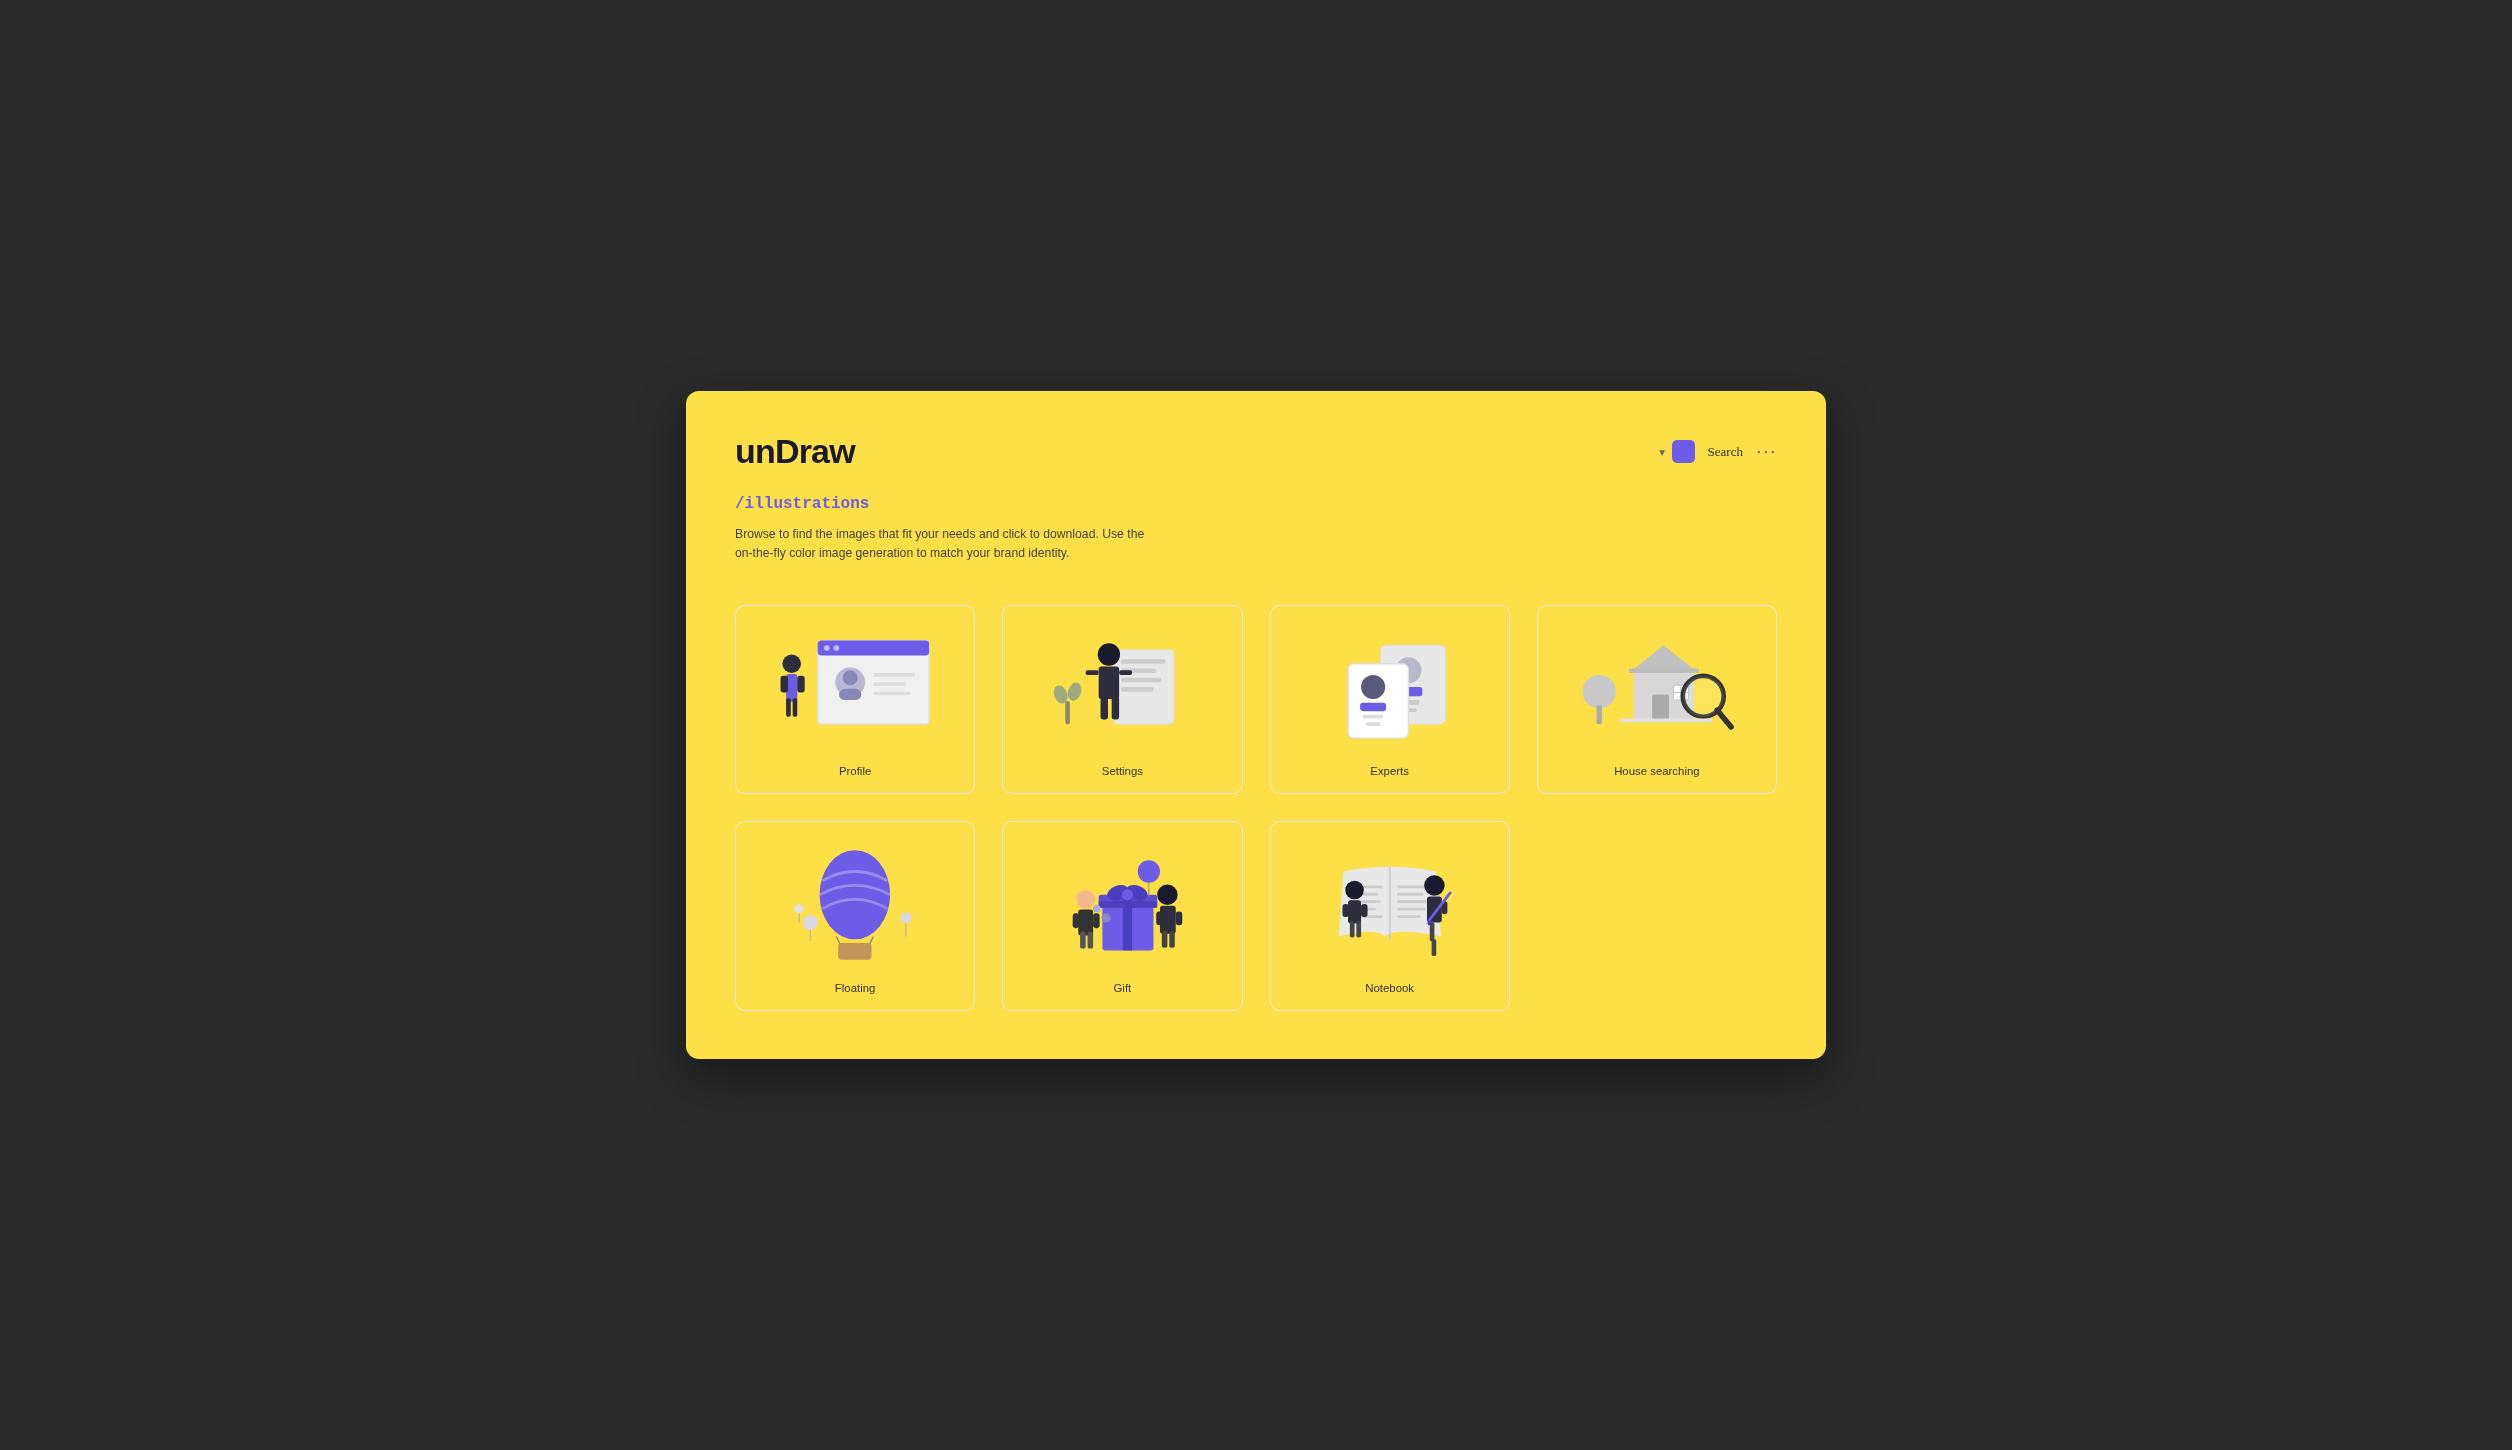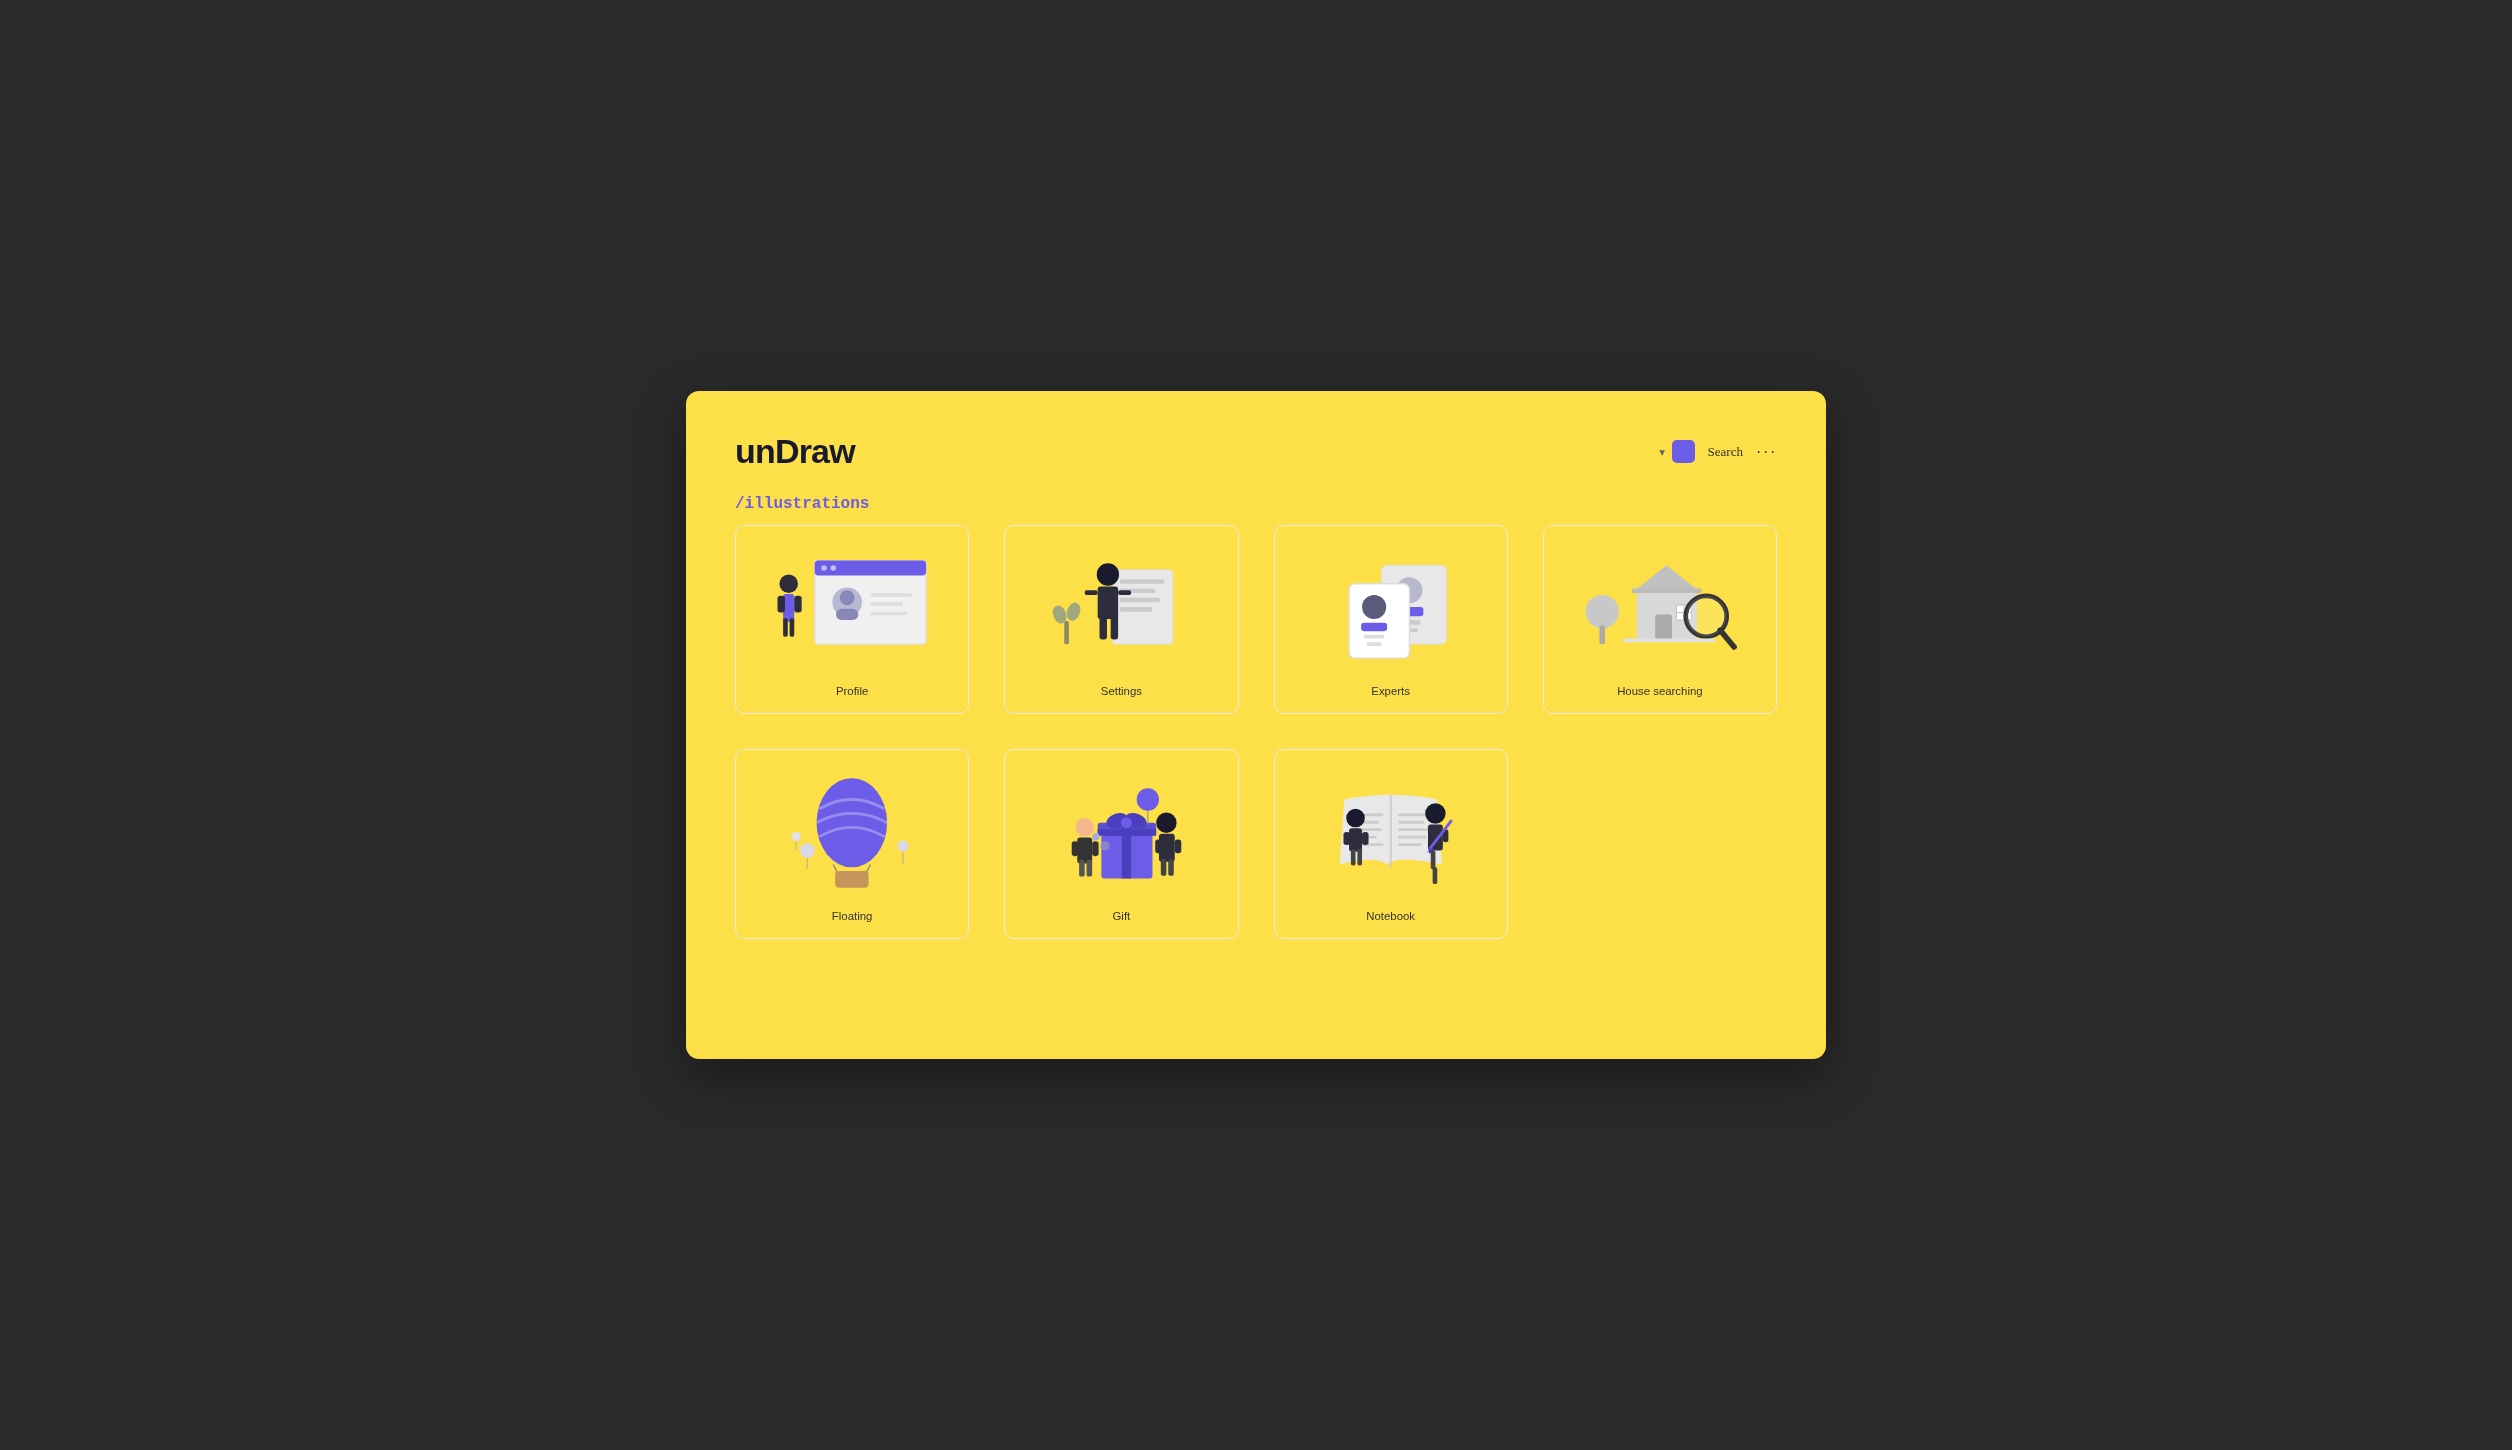--- a/index.html
+++ b/index.html
@@ -97,21 +97,21 @@
       color: #444;
       font-size: 12.2px;
       line-height: 1.6;
       max-width: 423px;
       margin-bottom: 41px;
     }
 
     .grid {
       display: grid;
       grid-template-columns: repeat(4, 1fr);
-      gap: 35px;
+      gap: 27px;
     }
 
     .card {
       border: 1.2px solid #e8e8e8;
       border-radius: 9.8px;
       padding: 16.3px;
       cursor: pointer;
       transition: box-shadow 0.2s, transform 0.2s;
       display: flex;
       flex-direction: column;
@@ -151,20 +151,21 @@
       <div class="color-picker-wrapper">
         <span class="chevron-down">▾</span>
         <div class="color-swatch" style="background-color:#6c5ce7;"></div>
       </div>
       <button class="search-btn">Search</button>
       <button class="more-btn">···</button>
     </div>
   </div>
 
   <div class="breadcrumb">/illustrations</div>
+  <p class="description">Browse to find the images that fit your needs and click to download. Use the on-the-fly color image generation to match your brand identity.</p>
 
   <div class="grid">
 
     <div class="card">
       <div class="card-image">
         <svg viewBox="0 0 200 140" class="illustration" xmlns="http://www.w3.org/2000/svg">
 
           <rect x="60" y="20" width="120" height="90" rx="4" fill="#f0f0f0" stroke="#ddd" stroke-width="1.5"></rect>
           <rect x="60" y="20" width="120" height="16" rx="4" fill="#6c5ce7"></rect>
           <circle cx="70" cy="28" r="3" fill="rgba(255,255,255,0.6)"></circle>

